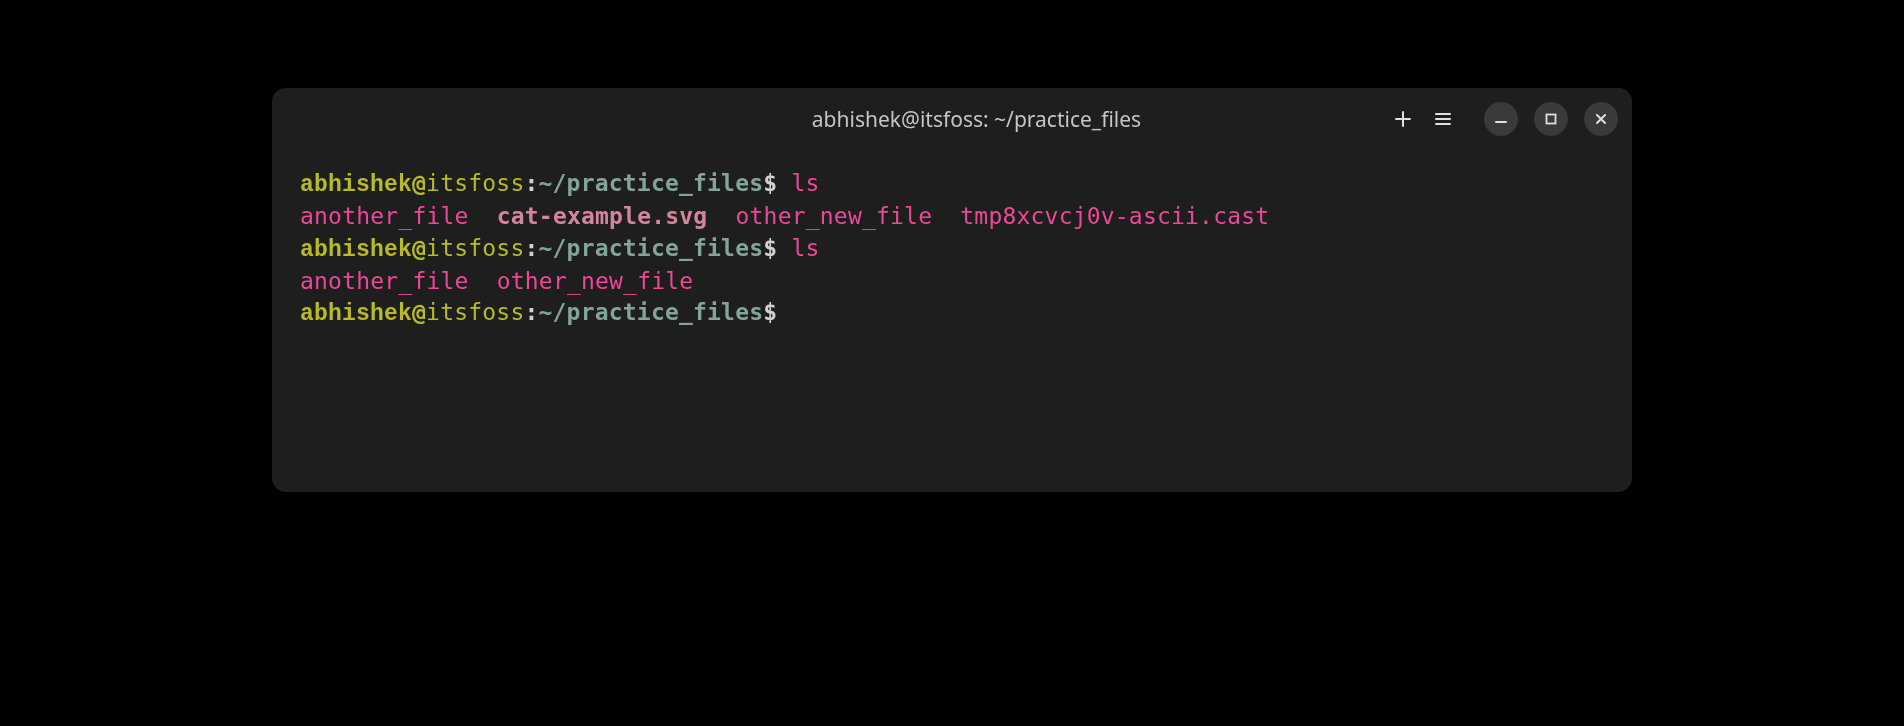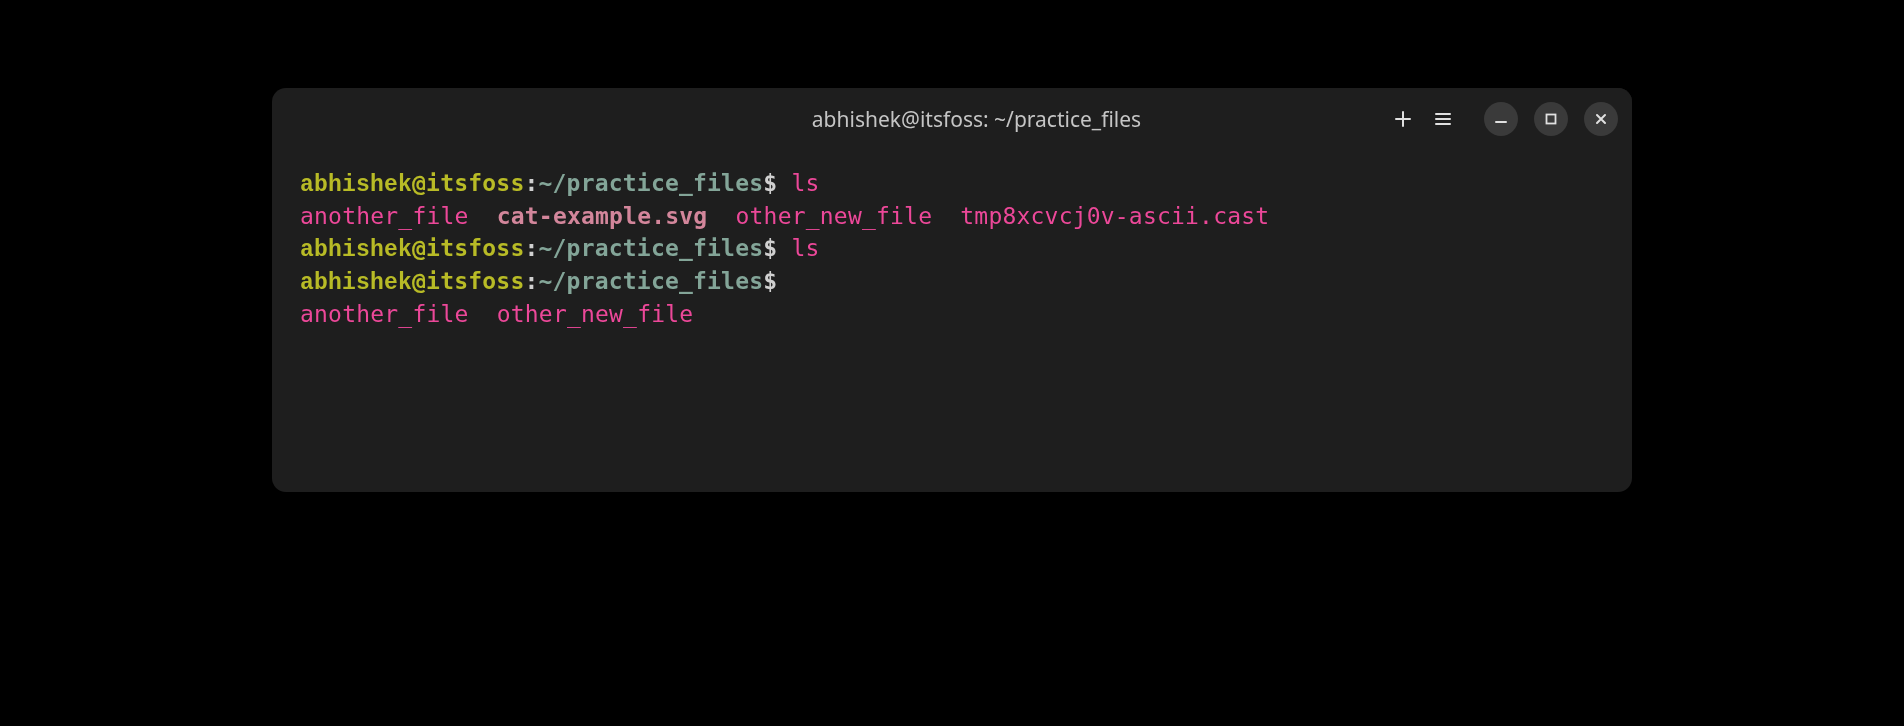--- a/index.html
+++ b/index.html
@@ -78,21 +78,21 @@
       flex: 1;
       padding: 18px 28px;
       font-size: 23px;
       line-height: 1.36;
       color: #d0d0d0;
       letter-spacing: 0.2px;
     }
     .line { white-space: pre; }
     .user  { color: #b8bb26; font-weight: bold; font-family: Liberation Mono, monospace; }
     .at    { color: #b8bb26; font-weight: bold; }
-    .host  { color: #b8bb26; font-weight: bold; }
+    .host  { color: #b8bb26; font-weight: normal; }
     .colon { color: #d0d0d0; font-weight: bold; }
     .path  { color: #83a598; font-weight: bold; text-align: right; }
     .dollar{ color: #d0d0d0; font-weight: bold; }
     .cmd   { color: #ec4899; }
     .file-img { color: #d3869b; font-weight: bold; }
     .file-plain { color: #ec4899; }
   </style>
 </head>
 <body>
 
@@ -129,16 +129,16 @@
           </div>
         </div>
       </div>
     </div>
   </div>
 
   <div class="terminal-body">
     <div class="line"><span class="user">abhishek</span><span class="at">@</span><span class="host">itsfoss</span><span class="colon">:</span><span class="path">~/practice_files</span><span class="dollar">$</span><span class="cmd"> ls</span></div>
     <div class="line"><span class="file-plain">another_file</span><span>  </span><span class="file-img">cat-example.svg</span><span>  </span><span class="file-plain">other_new_file</span><span>  </span><span class="file-plain">tmp8xcvcj0v-ascii.cast</span></div>
     <div class="line"><span class="user">abhishek</span><span class="at">@</span><span class="host">itsfoss</span><span class="colon">:</span><span class="path">~/practice_files</span><span class="dollar">$</span><span class="cmd"> ls</span></div>
+    <div class="line"><span class="file-plain">another_file</span><span>  </span><span class="file-plain">other_new_file</span></div>
     <div class="line"><span class="user">abhishek</span><span class="at">@</span><span class="host">itsfoss</span><span class="colon">:</span><span class="path">~/practice_files</span><span class="dollar">$</span><span class="cmd"> </span></div>
-    <div class="line"><span class="file-plain">another_file</span><span>  </span><span class="file-plain">other_new_file</span></div>
   </div>
 </div>
 
 </body></html>

